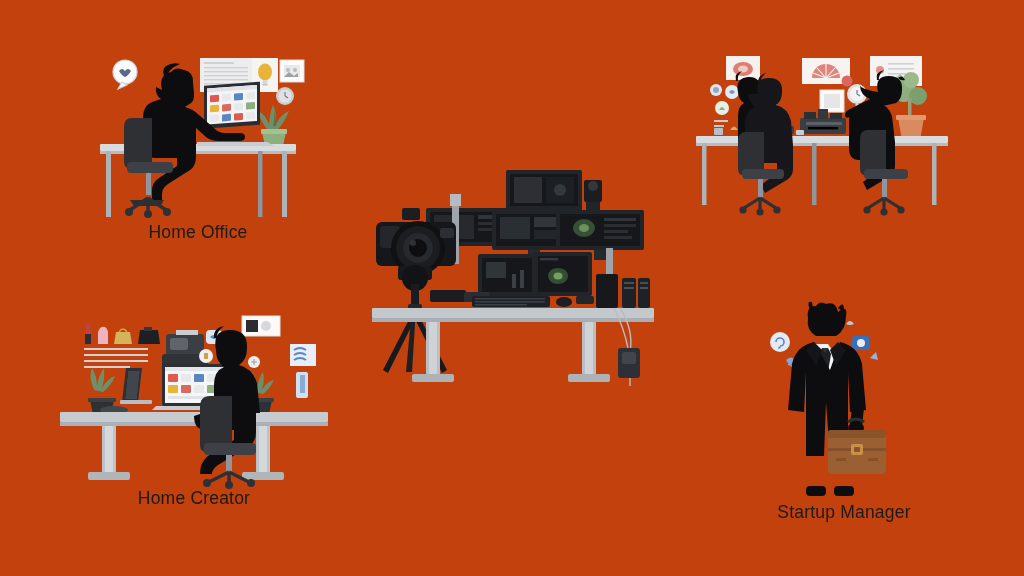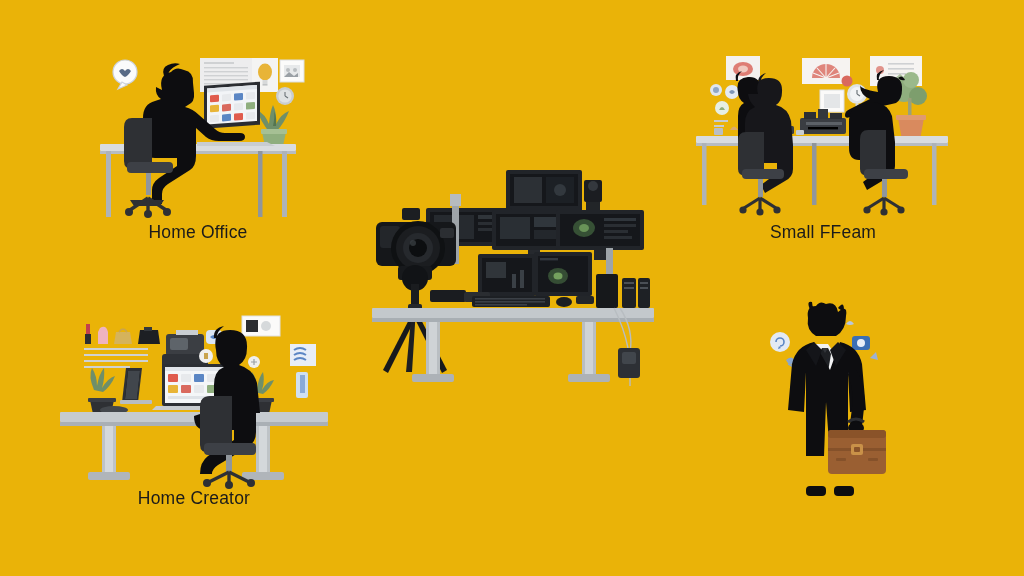--- a/index.html
+++ b/index.html
@@ -32,21 +32,21 @@
   .mon { fill: #212429; }
   .monIn { fill: #15171b; }
   .paper { fill: #ededee; }
   .line { fill: #cfd1d3; }
   .plant { fill: #6f8f69; }
   .plantDk { fill: #55754f; }
 </style>
 </head>
 <body style="background: rgb(247, 246, 243);">
 
-<div id="canvas" style="background: #eab308;">
+<div id="canvas" style="background: #c2410c;">
 
   <div class="scene" style="left:92px; top:46px; width:212px; height:200px;">
     <svg width="212" height="172" viewBox="0 0 212 172">
 
       <g>
         <rect x="108" y="12" width="52" height="34" class="paper"></rect>
         <rect x="112" y="16" width="30" height="2" class="line"></rect>
         <rect x="112" y="21" width="44" height="1.4" class="line"></rect>
         <rect x="112" y="25" width="44" height="1.4" class="line"></rect>
         <rect x="112" y="29" width="44" height="1.4" class="line"></rect>
@@ -274,21 +274,20 @@
         <g stroke="#2e3034" stroke-width="3.2" fill="none">
           <path d="M192 152 l-16 10"></path>
             <path d="M192 152 l16 10"></path>
             <path d="M192 152 l0 12"></path>
         </g>
         <circle cx="175" cy="164" r="3.6" class="chair"></circle>
         <circle cx="209" cy="164" r="3.6" class="chair"></circle>
         <circle cx="192" cy="166" r="3.6" class="chair"></circle>
       </g>
     </svg>
-    <div class="caption" style="top: 176px; color: rgb(27, 27, 27);">Small FFeam</div>
   </div>
 
   <div class="scene" style="left:368px; top:166px; width:290px; height:250px;">
     <svg width="290" height="226" viewBox="0 0 290 226">
 
       <g>
         <rect x="138" y="4" width="76" height="42" rx="2" class="mon"></rect>
         <rect x="142" y="8" width="68" height="32" class="monIn"></rect>
         <rect x="146" y="11" width="28" height="26" fill="#2c3035"></rect>
         <rect x="178" y="11" width="28" height="26" fill="#1c2025"></rect>
@@ -605,15 +604,16 @@
         <path d="M96 122 q8 -6 16 0" stroke="#2b2d31" stroke-width="3" fill="none"></path>
         <rect x="76" y="130" width="58" height="44" rx="4" fill="#9a5f32"></rect>
         <rect x="76" y="130" width="58" height="8" rx="3" fill="#8a5329"></rect>
         <rect x="76" y="148" width="58" height="3" fill="#85512a"></rect>
         <rect x="99" y="144" width="12" height="11" rx="2" fill="#c99148"></rect>
         <rect x="102" y="147" width="6" height="5" rx="1" fill="#8a5329"></rect>
         <rect x="84" y="158" width="10" height="3" rx="1" fill="#85512a"></rect>
         <rect x="116" y="158" width="10" height="3" rx="1" fill="#85512a"></rect>
       </g>
     </svg>
+    <div class="caption" style="top: 202px; color: rgb(27, 27, 27);">Startup Manager</div>
   </div>
 
 </div>
 
 </body></html>

